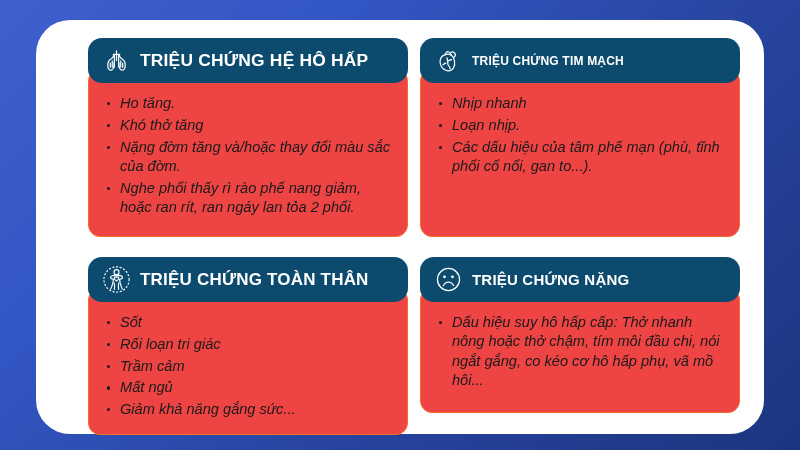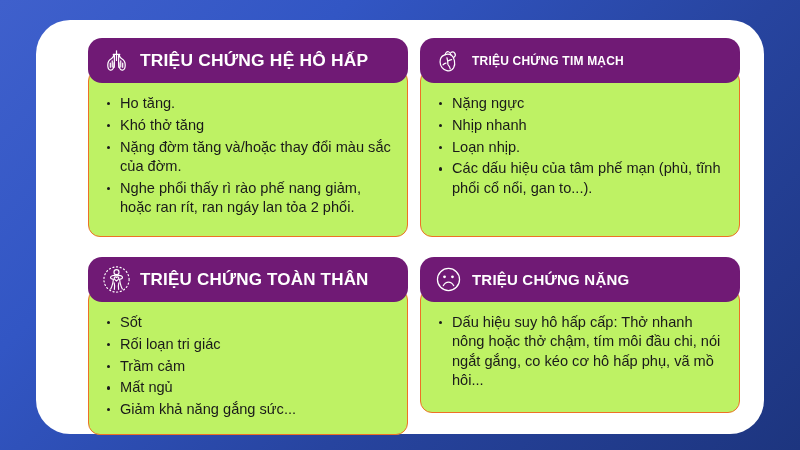--- a/index.html
+++ b/index.html
@@ -48,29 +48,30 @@
     display: flex;
     flex-direction: column;
   }
 
   
   .card-body {
     border: 1.6px solid #ee7126;
     border-radius: 12px;
     margin-top: -14px;
     padding: 24px 14px 12px 16px;
-    background: #bef264;
+    background: #ef4444;
     position: relative;
     z-index: 1;
+    font-style: italic;
   }
 
   .card-header {
     position: relative;
     z-index: 2;
-    background: #701a75;
+    background: #0c4a6e;
     border-radius: 14px;
     height: 45px;
     display: flex;
     align-items: center;
     padding: 0 12px 0 13px;
     gap: 8px;
   }
 
   .card-header .hdr-icon {
     flex: 0 0 auto;
@@ -163,21 +164,20 @@
           <path d="M11.5 10.5 c-2.6 1.0 -4.2 3.6 -4.2 7.0 c0 4.4 3.2 8.2 7.0 9.0 c3.0 0.6 5.6 -0.6 7.0 -3.0 c1.2 -2.0 1.4 -4.6 0.8 -7.4 c-0.5 -2.4 -1.6 -4.4 -3.0 -5.4 c-2.2 -1.6 -5.0 -1.4 -7.6 -0.2z"></path>
           <path d="M12.6 10.0 c0.2 -2.0 1.6 -3.4 3.4 -3.0 c1.4 0.3 2.2 1.6 2.4 3.2"></path>
           <path d="M18.6 7.6 c1.6 -0.8 3.2 -0.4 4.0 1.0 c0.8 1.4 0.4 3.0 -0.8 4.0"></path>
           <path d="M14.4 13.2 c0.6 2.0 1.0 4.4 1.0 7.0 M15.4 16.6 c1.2 -0.8 2.4 -1.4 3.8 -1.6 M13.4 18.8 c-1.2 0.2 -2.2 0.8 -3.0 1.6 M16.0 21.0 c1.0 1.0 1.6 2.4 1.8 3.8"></path>
         </g>
       </svg>
       <span class="hdr-title">TRIỆU CHỨNG TIM MẠCH</span>
     </div>
     <div class="card-body">
       <ul class="sym-list">
-        <li>Nặng ngực</li>
         <li>Nhịp nhanh</li>
         <li>Loạn nhịp.</li>
         <li>Các dấu hiệu của tâm phế mạn (phù, tĩnh phổi cổ nổi, gan to...).</li>
       </ul>
     </div>
   </div>
 
   <div class="card" data-card="systemic">
     <div class="card-header">
       <svg class="hdr-icon" viewBox="0 0 32 32">

